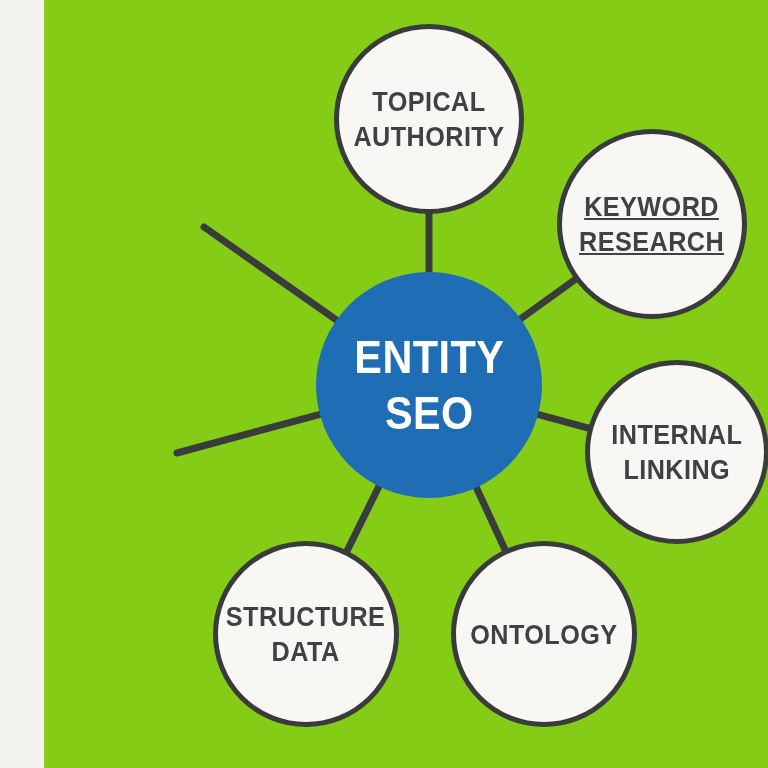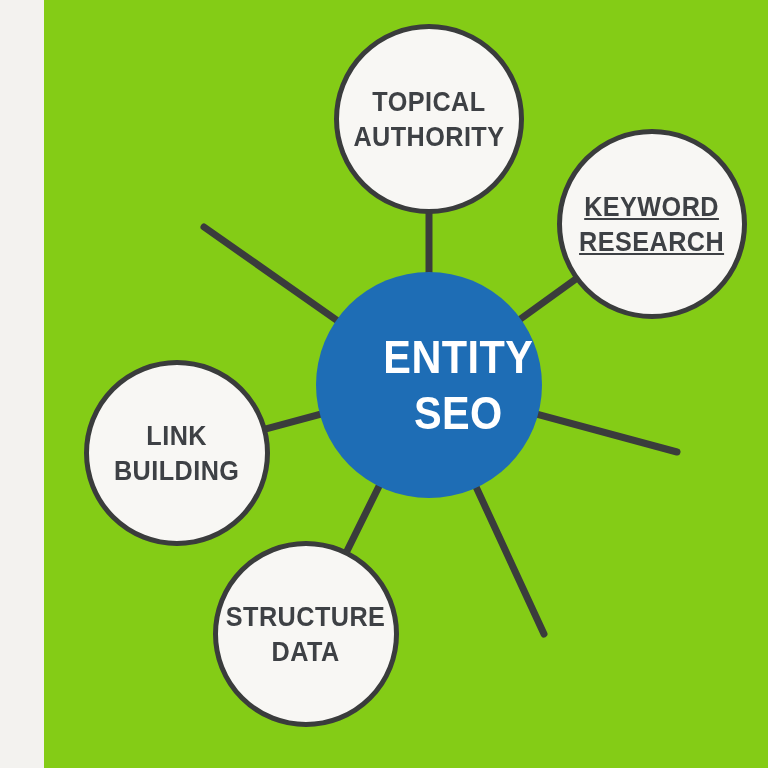--- a/index.html
+++ b/index.html
@@ -82,31 +82,34 @@
   <div class="node sat" style="left:385px; top:119px;">
     <span class="label">TOPICAL
 AUTHORITY</span>
   </div>
 
   <div class="node sat" style="left:608px; top:224px;text-decoration:underline;">
     <span class="label">KEYWORD
 RESEARCH</span>
   </div>
 
+  <div class="node sat" style="left:633px; top:452px; width:184px; height:184px;">
+    <span class="label">INTERNAL
+LINKING</span>
+  </div>
 
+  <div class="node sat" style="left:500px; top:634px; width:186px; height:186px;">
+    <span class="label">ONTOLOGY</span>
+  </div>
 
   <div class="node sat" style="left:262px; top:634px; width:186px; height:186px;justify-content:flex-end;">
     <span class="label">STRUCTURE
 DATA</span>
   </div>
 
-  <div class="node sat" style="left:133px; top:453px; width:186px; height:186px;">
-    <span class="label">LINK
-BUILDING</span>
-  </div>
 
 
-  <div class="node hub" style="left:385px; top:385px;justify-content:flex-end;">
+  <div class="node hub" style="left:385px; top:385px;">
     <span class="label">ENTITY
 SEO</span>
   </div>
 
 </div>
 
 </body></html>

